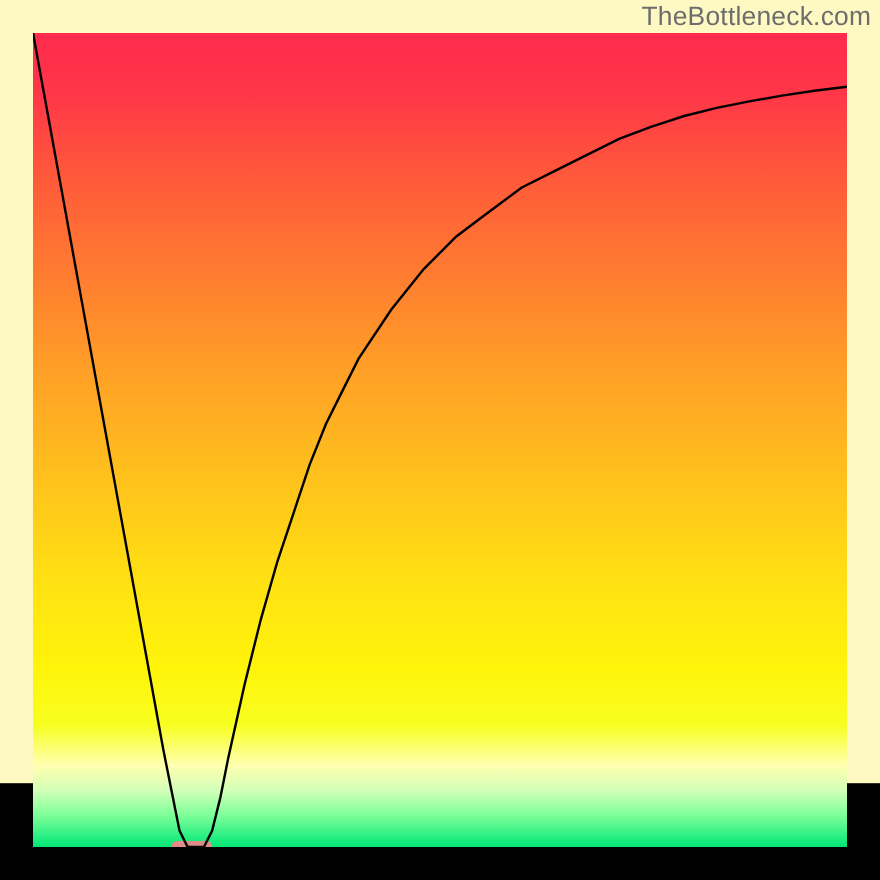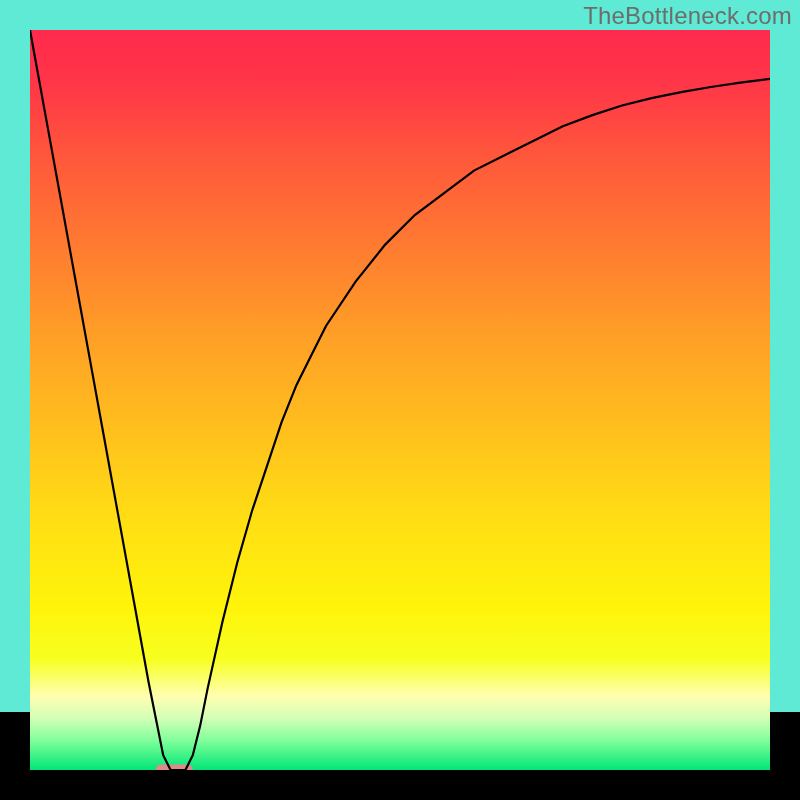--- a/index.html
+++ b/index.html
@@ -8,21 +8,21 @@
     width: 800px;
     height: 800px;
     overflow: hidden;
     background: #000;
     font-family: Arial, Helvetica, sans-serif;
   }
   .outer {
     position: relative;
     width: 800px;
     height: 712px;
-    background: #5eead4;
+    background: #fef9c3;
   }
   .plot {
     position: absolute;
     left: 30px;
     top: 30px;
     width: 740px;
     height: 740px;
     overflow: hidden;
   }
   .watermark {

